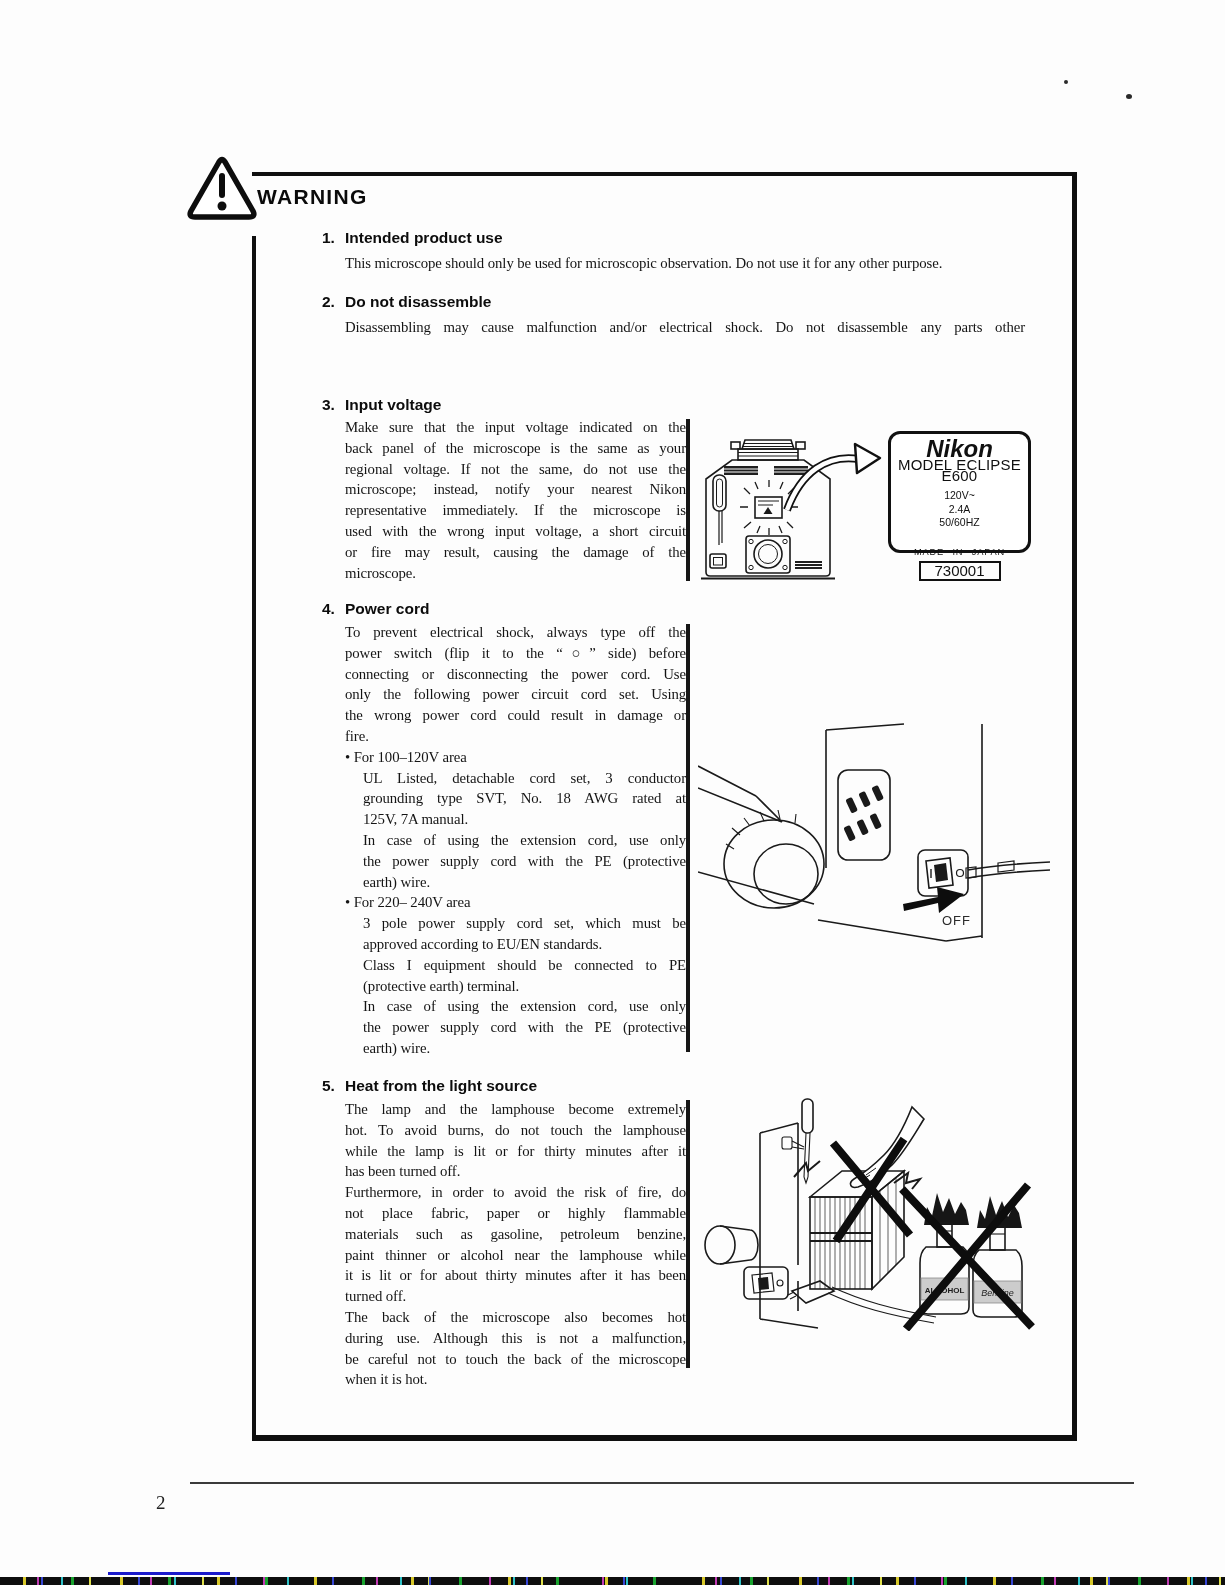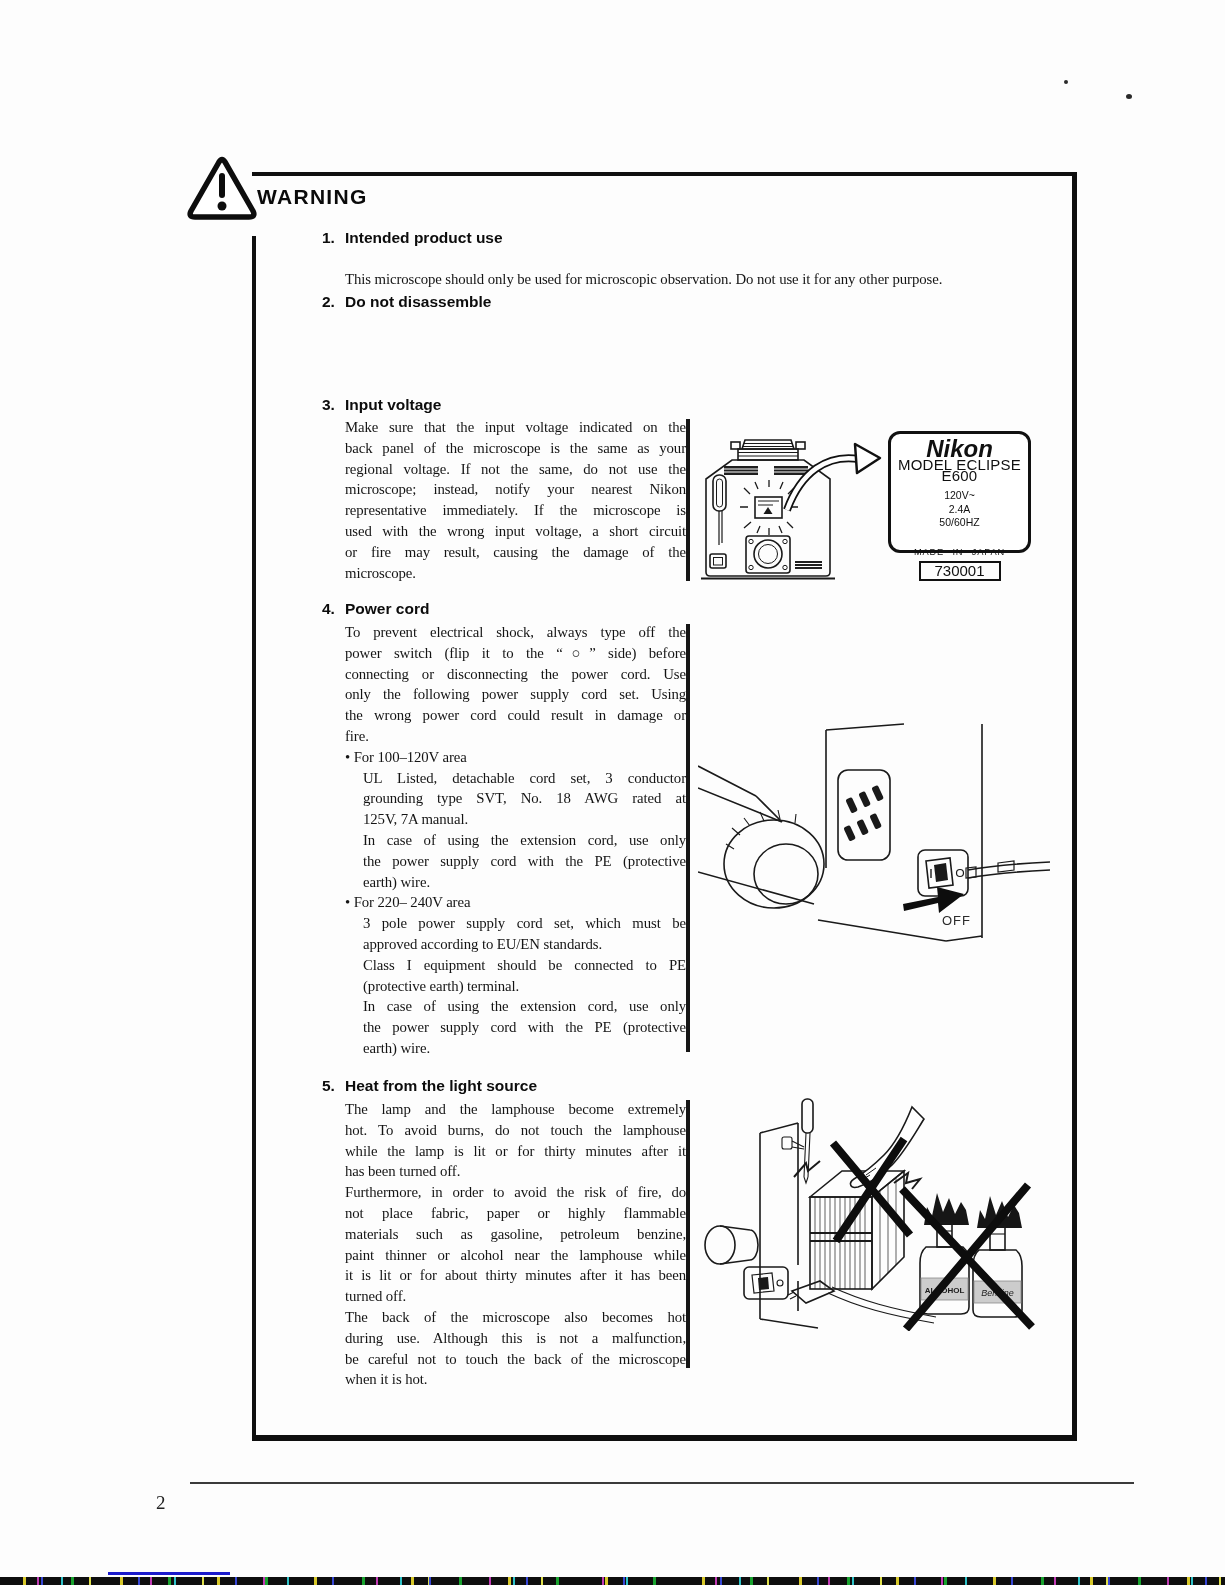--- a/index.html
+++ b/index.html
@@ -10,21 +10,21 @@
   
   .warn-label{position:absolute;left:257px;top:185px;font-family:"Liberation Sans",sans-serif;
       font-weight:bold;font-size:21px;letter-spacing:1.3px;color:#0a0a0a;}
   .tri{position:absolute;left:187px;top:156px;}
   
   .sec{position:absolute;left:0;width:1100px;font-family:"Liberation Sans",sans-serif;
       font-weight:bold;font-size:15.5px;color:#0c0c0c;line-height:18px;}
   .sec .num{position:absolute;left:322px;}
   .sec .stitle{position:absolute;left:345px;white-space:nowrap;}
   .body-block{position:absolute;left:345px;font-size:14.8px;letter-spacing:-0.1px;color:#141414;}
-  .wide{width:680px;line-height:22px;margin-top:16px;}
+  .wide{width:680px;line-height:22px;}
   .narrow{width:341px;line-height:20.8px;}
   .ln.j{text-align:justify;text-align-last:justify;}
   .ln:not(.j){white-space:nowrap;}
   .ln.in{margin-left:18px;}
   .vrule{position:absolute;left:686px;width:4px;background:#161616;}
   
   .plate{position:absolute;left:888px;top:431px;width:137px;height:116px;border:3px solid #111;
       border-radius:12px;text-align:center;font-family:"Liberation Sans",sans-serif;color:#101010;background:#fff;}
   .plate .brand{font-size:24px;font-weight:bold;font-style:italic;line-height:21px;margin-top:4px;}
   .plate .model{font-size:15px;line-height:11px;letter-spacing:0.2px;}
@@ -65,20 +65,21 @@
 </div>
 <div class="body-block wide" style="top:252px">
     <div class="ln">This microscope should only be used for microscopic observation.  Do not use it for any other purpose.</div>
   </div>
 
 <div class="sec" style="top:293px">
   <span class="num">2.</span>
   <span class="stitle">Do not disassemble</span>
 </div>
 <div class="body-block wide" style="top:316px">
+    <div class="ln j">Disassembling may cause malfunction and/or electrical shock.  Do not disassemble any parts other</div>
   </div>
 
 <div class="sec" style="top:396px">
   <span class="num">3.</span>
   <span class="stitle">Input voltage</span>
 </div>
 <div class="body-block narrow" style="top:417px">
     <div class="ln j">Make sure that the input voltage indicated on the</div>
     <div class="ln j">back panel of the microscope is the same as your</div>
     <div class="ln j">regional voltage.  If not the same, do not use the</div>
@@ -144,21 +145,21 @@
 </div>
 
 <div class="sec" style="top:600px">
   <span class="num">4.</span>
   <span class="stitle">Power cord</span>
 </div>
 <div class="body-block narrow" style="top:622px">
     <div class="ln j">To prevent electrical shock, always type off the</div>
     <div class="ln j">power switch (flip it to the “○” side) before</div>
     <div class="ln j">connecting or disconnecting the power cord.  Use</div>
-    <div class="ln j">only the following power supply cord set.  Using</div>
+    <div class="ln j">only the following power circuit cord set.  Using</div>
     <div class="ln j">the wrong power cord could result in damage or</div>
     <div class="ln">fire.</div>
     <div class="ln">• For 100–120V area</div>
     <div class="ln in j">UL Listed, detachable cord set, 3 conductor</div>
     <div class="ln in j">grounding type SVT, No. 18 AWG rated at</div>
     <div class="ln in">125V, 7A manual.</div>
     <div class="ln in j">In case of using the extension cord, use only</div>
     <div class="ln in j">the power supply cord with the PE (protective</div>
     <div class="ln in">earth) wire.</div>
     <div class="ln">• For 220– 240V area</div>

